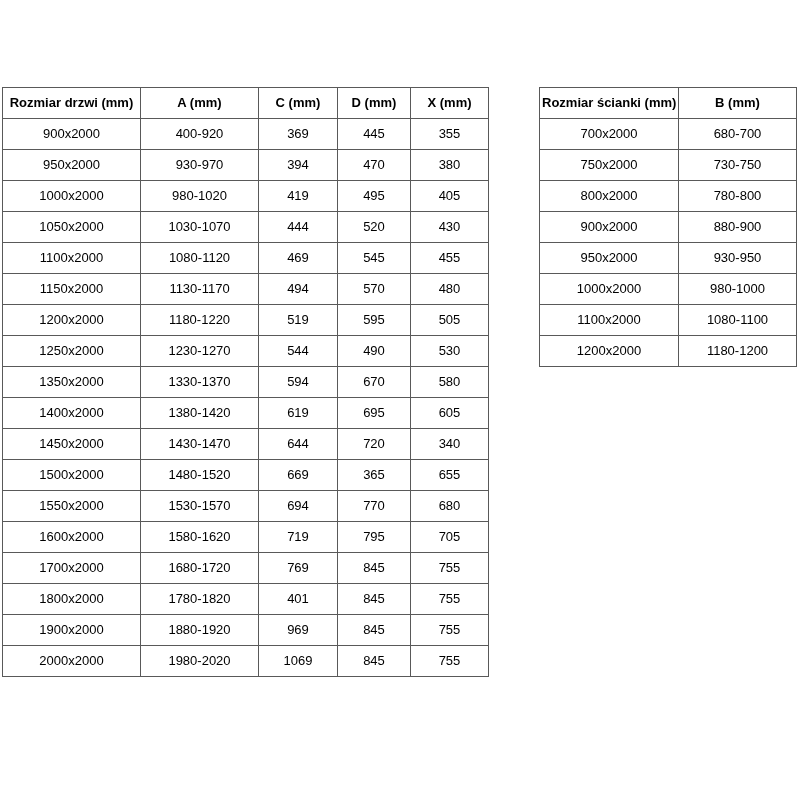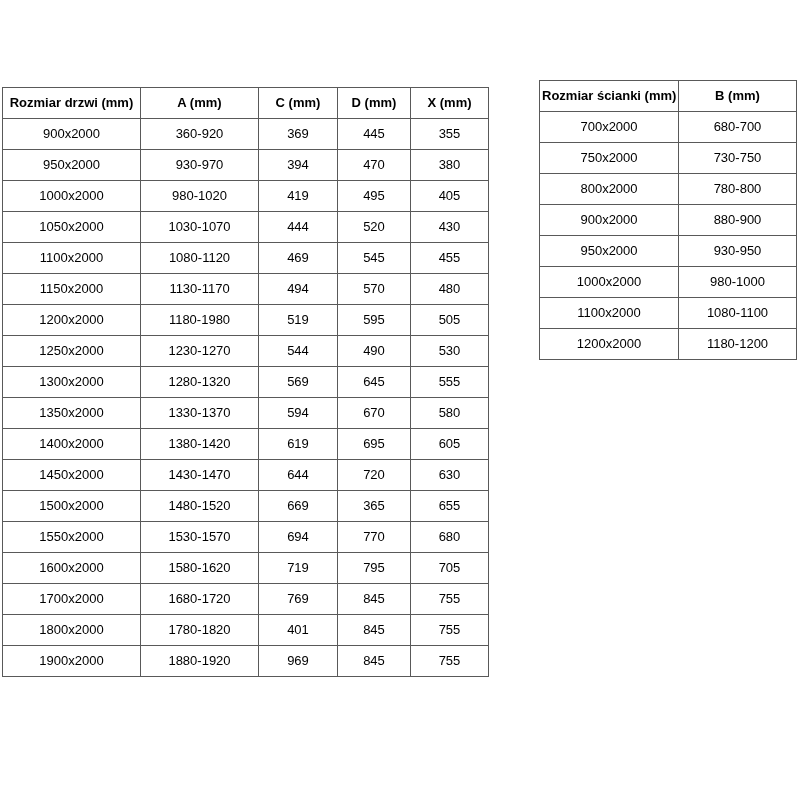--- a/index.html
+++ b/index.html
@@ -33,21 +33,21 @@
     font-size: 13px;
     line-height: 30px;
     white-space: nowrap;
     overflow: hidden;
     color: #000000;
   }
   table.spec th {
     font-weight: bold;
   }
   #doors-table { left: 2px;  top: 87px; width: 486px; }
-  #walls-table { left: 539px; top: 80px; width: 257px; }
+  #walls-table { left: 539px; top: 87px; width: 257px; }
 </style>
 </head>
 <body>
 
 <div class="canvas">
 
   <table id="doors-table" class="spec">
     <colgroup>
         <col style="width: 138px;">
         <col style="width: 118px;">
@@ -60,21 +60,21 @@
           <th>Rozmiar drzwi (mm)</th>
           <th>A (mm)</th>
           <th>C (mm)</th>
           <th>D (mm)</th>
           <th>X (mm)</th>
         </tr>
     </thead>
     <tbody>
         <tr>
           <td>900x2000</td>
-          <td>360-920</td>
+          <td>400-920</td>
           <td>369</td>
           <td>445</td>
           <td>355</td>
         </tr>
         <tr>
           <td>950x2000</td>
           <td>930-970</td>
           <td>394</td>
           <td>470</td>
           <td>380</td>
@@ -102,59 +102,52 @@
         </tr>
         <tr>
           <td>1150x2000</td>
           <td>1130-1170</td>
           <td>494</td>
           <td>570</td>
           <td>480</td>
         </tr>
         <tr>
           <td>1200x2000</td>
-          <td>1180-1980</td>
+          <td>1180-1220</td>
           <td>519</td>
           <td>595</td>
           <td>505</td>
         </tr>
         <tr>
           <td>1250x2000</td>
           <td>1230-1270</td>
           <td>544</td>
           <td>490</td>
           <td>530</td>
         </tr>
         <tr>
-          <td>1300x2000</td>
-          <td>1280-1320</td>
-          <td>569</td>
-          <td>645</td>
-          <td>555</td>
-        </tr>
-        <tr>
           <td>1350x2000</td>
           <td>1330-1370</td>
           <td>594</td>
           <td>670</td>
           <td>580</td>
         </tr>
         <tr>
           <td>1400x2000</td>
           <td>1380-1420</td>
           <td>619</td>
           <td>695</td>
           <td>605</td>
         </tr>
         <tr>
           <td>1450x2000</td>
           <td>1430-1470</td>
           <td>644</td>
           <td>720</td>
-          <td>630</td>
+          <td>340</td>
         </tr>
         <tr>
           <td>1500x2000</td>
           <td>1480-1520</td>
           <td>669</td>
           <td>365</td>
           <td>655</td>
         </tr>
         <tr>
           <td>1550x2000</td>
@@ -181,20 +174,27 @@
           <td>1800x2000</td>
           <td>1780-1820</td>
           <td>401</td>
           <td>845</td>
           <td>755</td>
         </tr>
         <tr>
           <td>1900x2000</td>
           <td>1880-1920</td>
           <td>969</td>
+          <td>845</td>
+          <td>755</td>
+        </tr>
+        <tr>
+          <td>2000x2000</td>
+          <td>1980-2020</td>
+          <td>1069</td>
           <td>845</td>
           <td>755</td>
         </tr>
       </tbody>
   </table>
 
   <table id="walls-table" class="spec">
     <colgroup>
         <col style="width: 139px;">
         <col style="width: 118px;">

